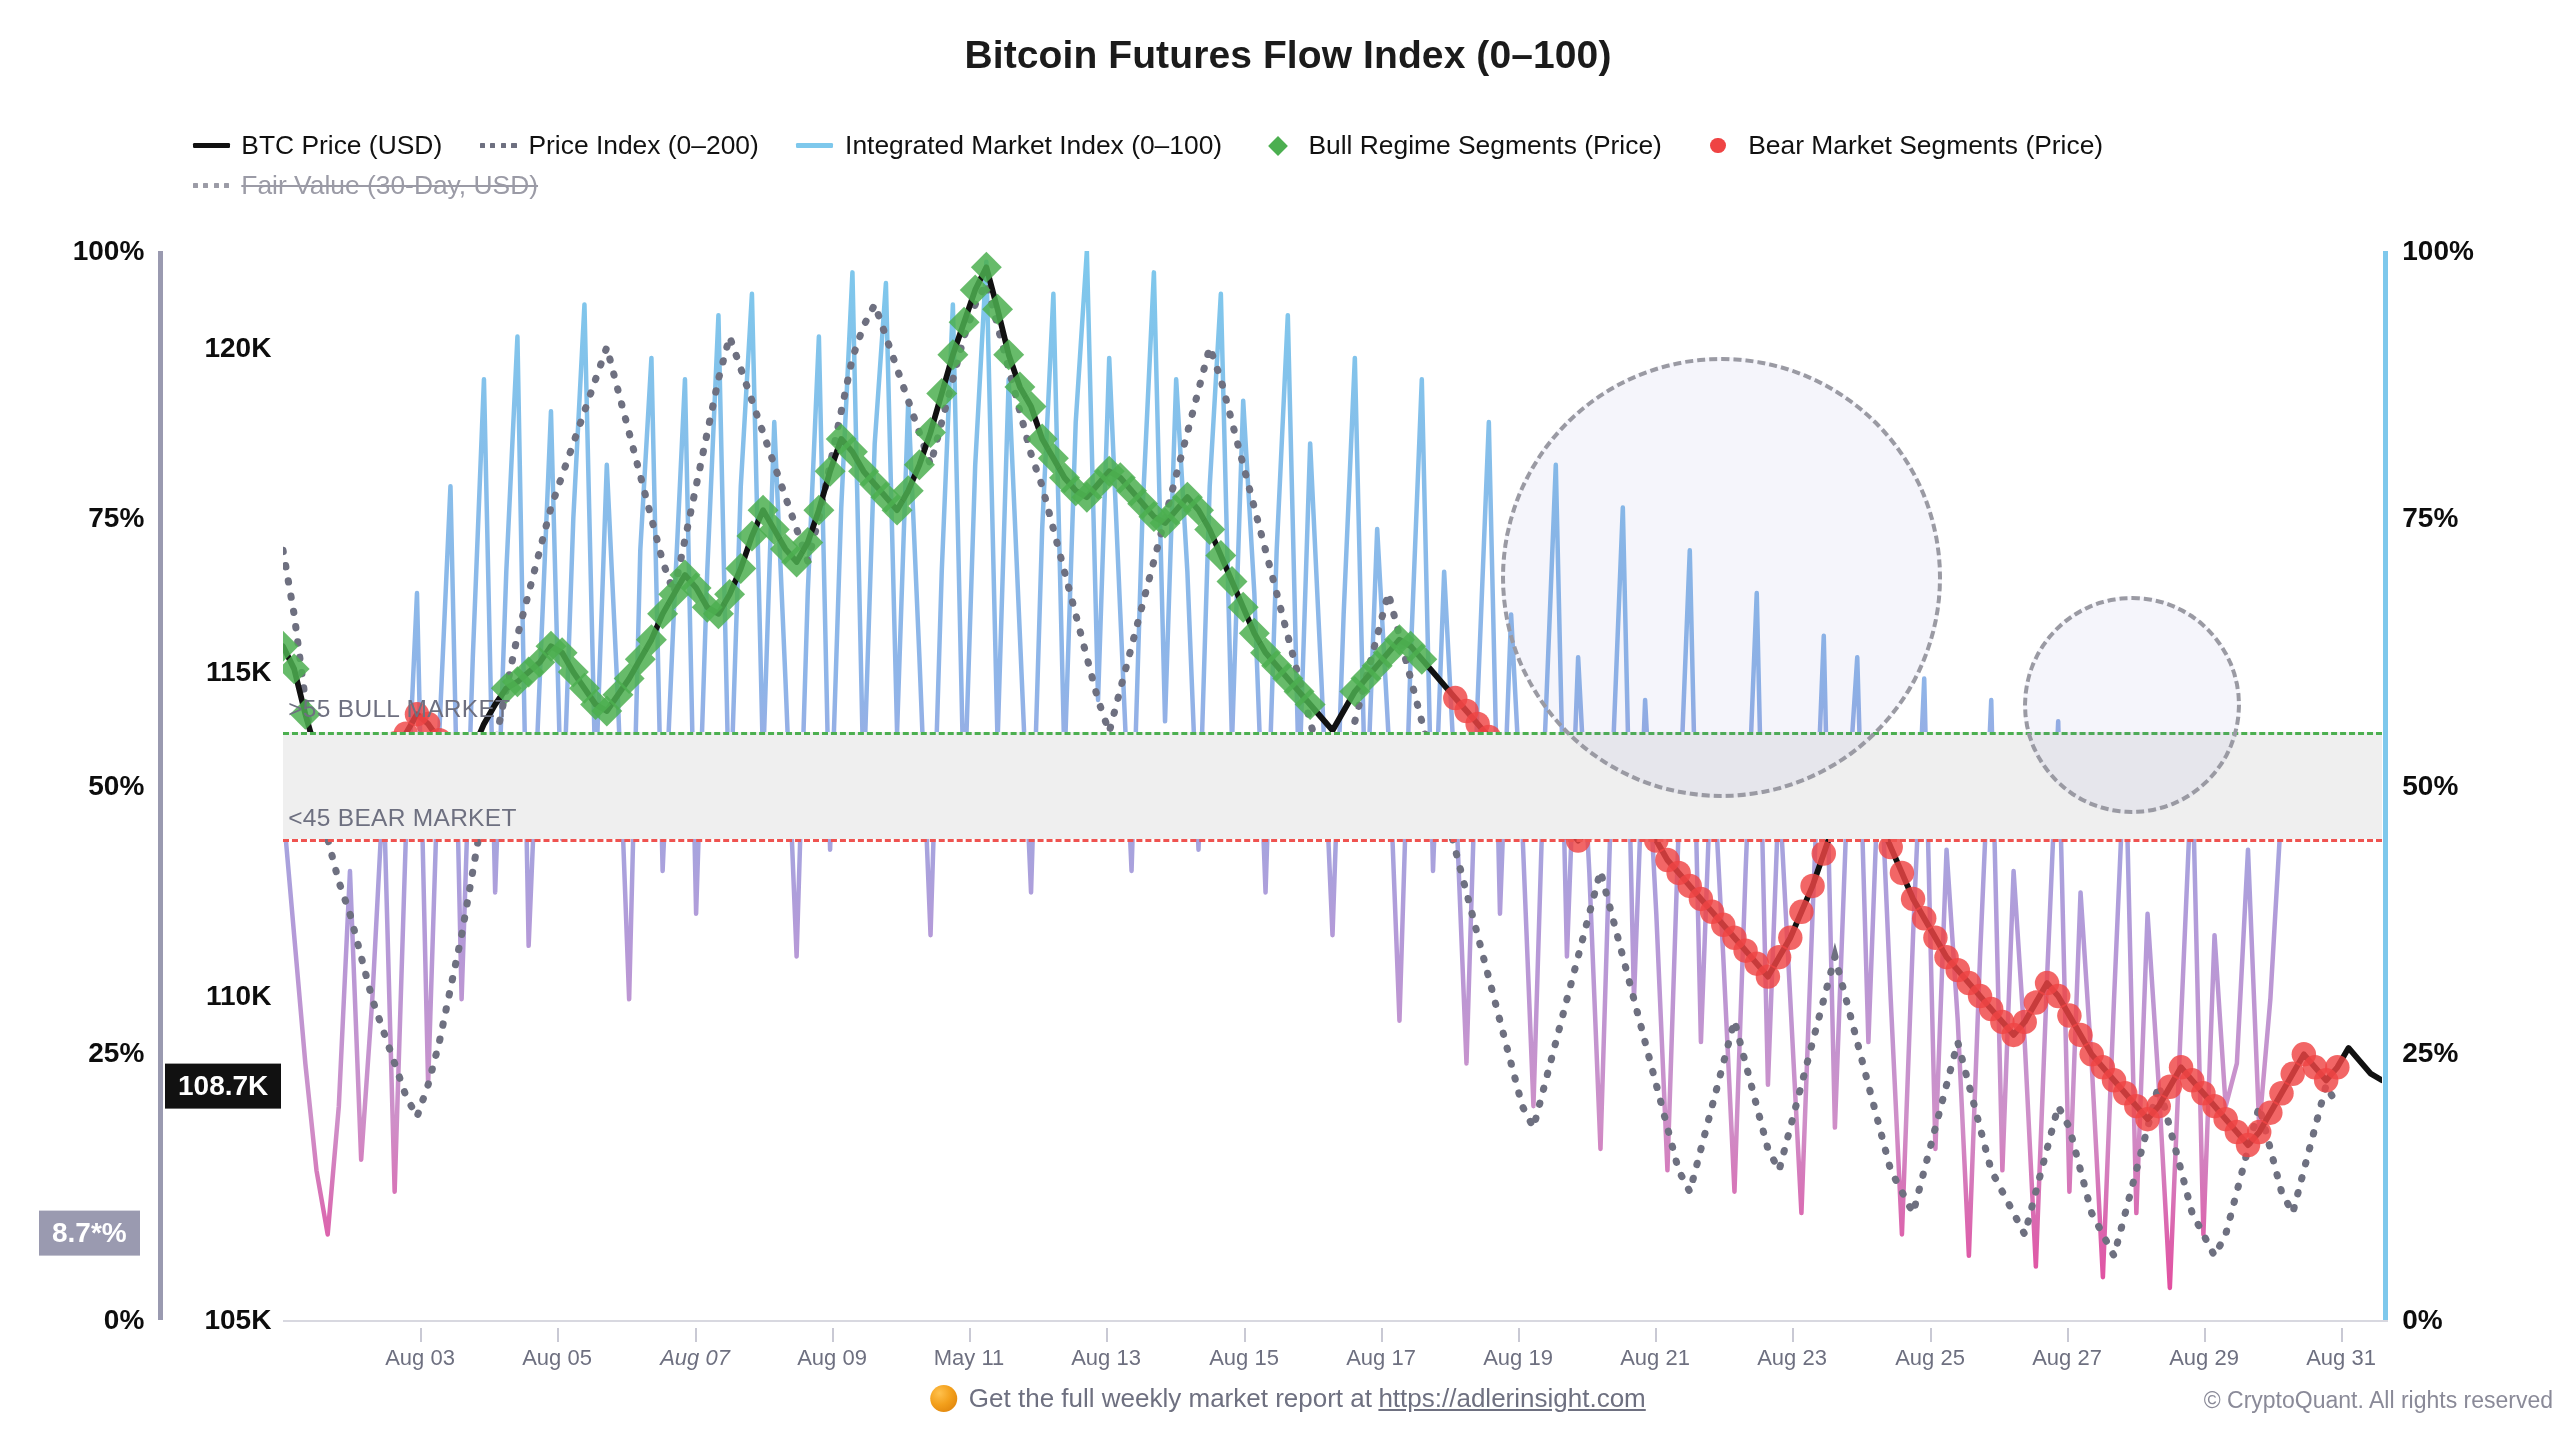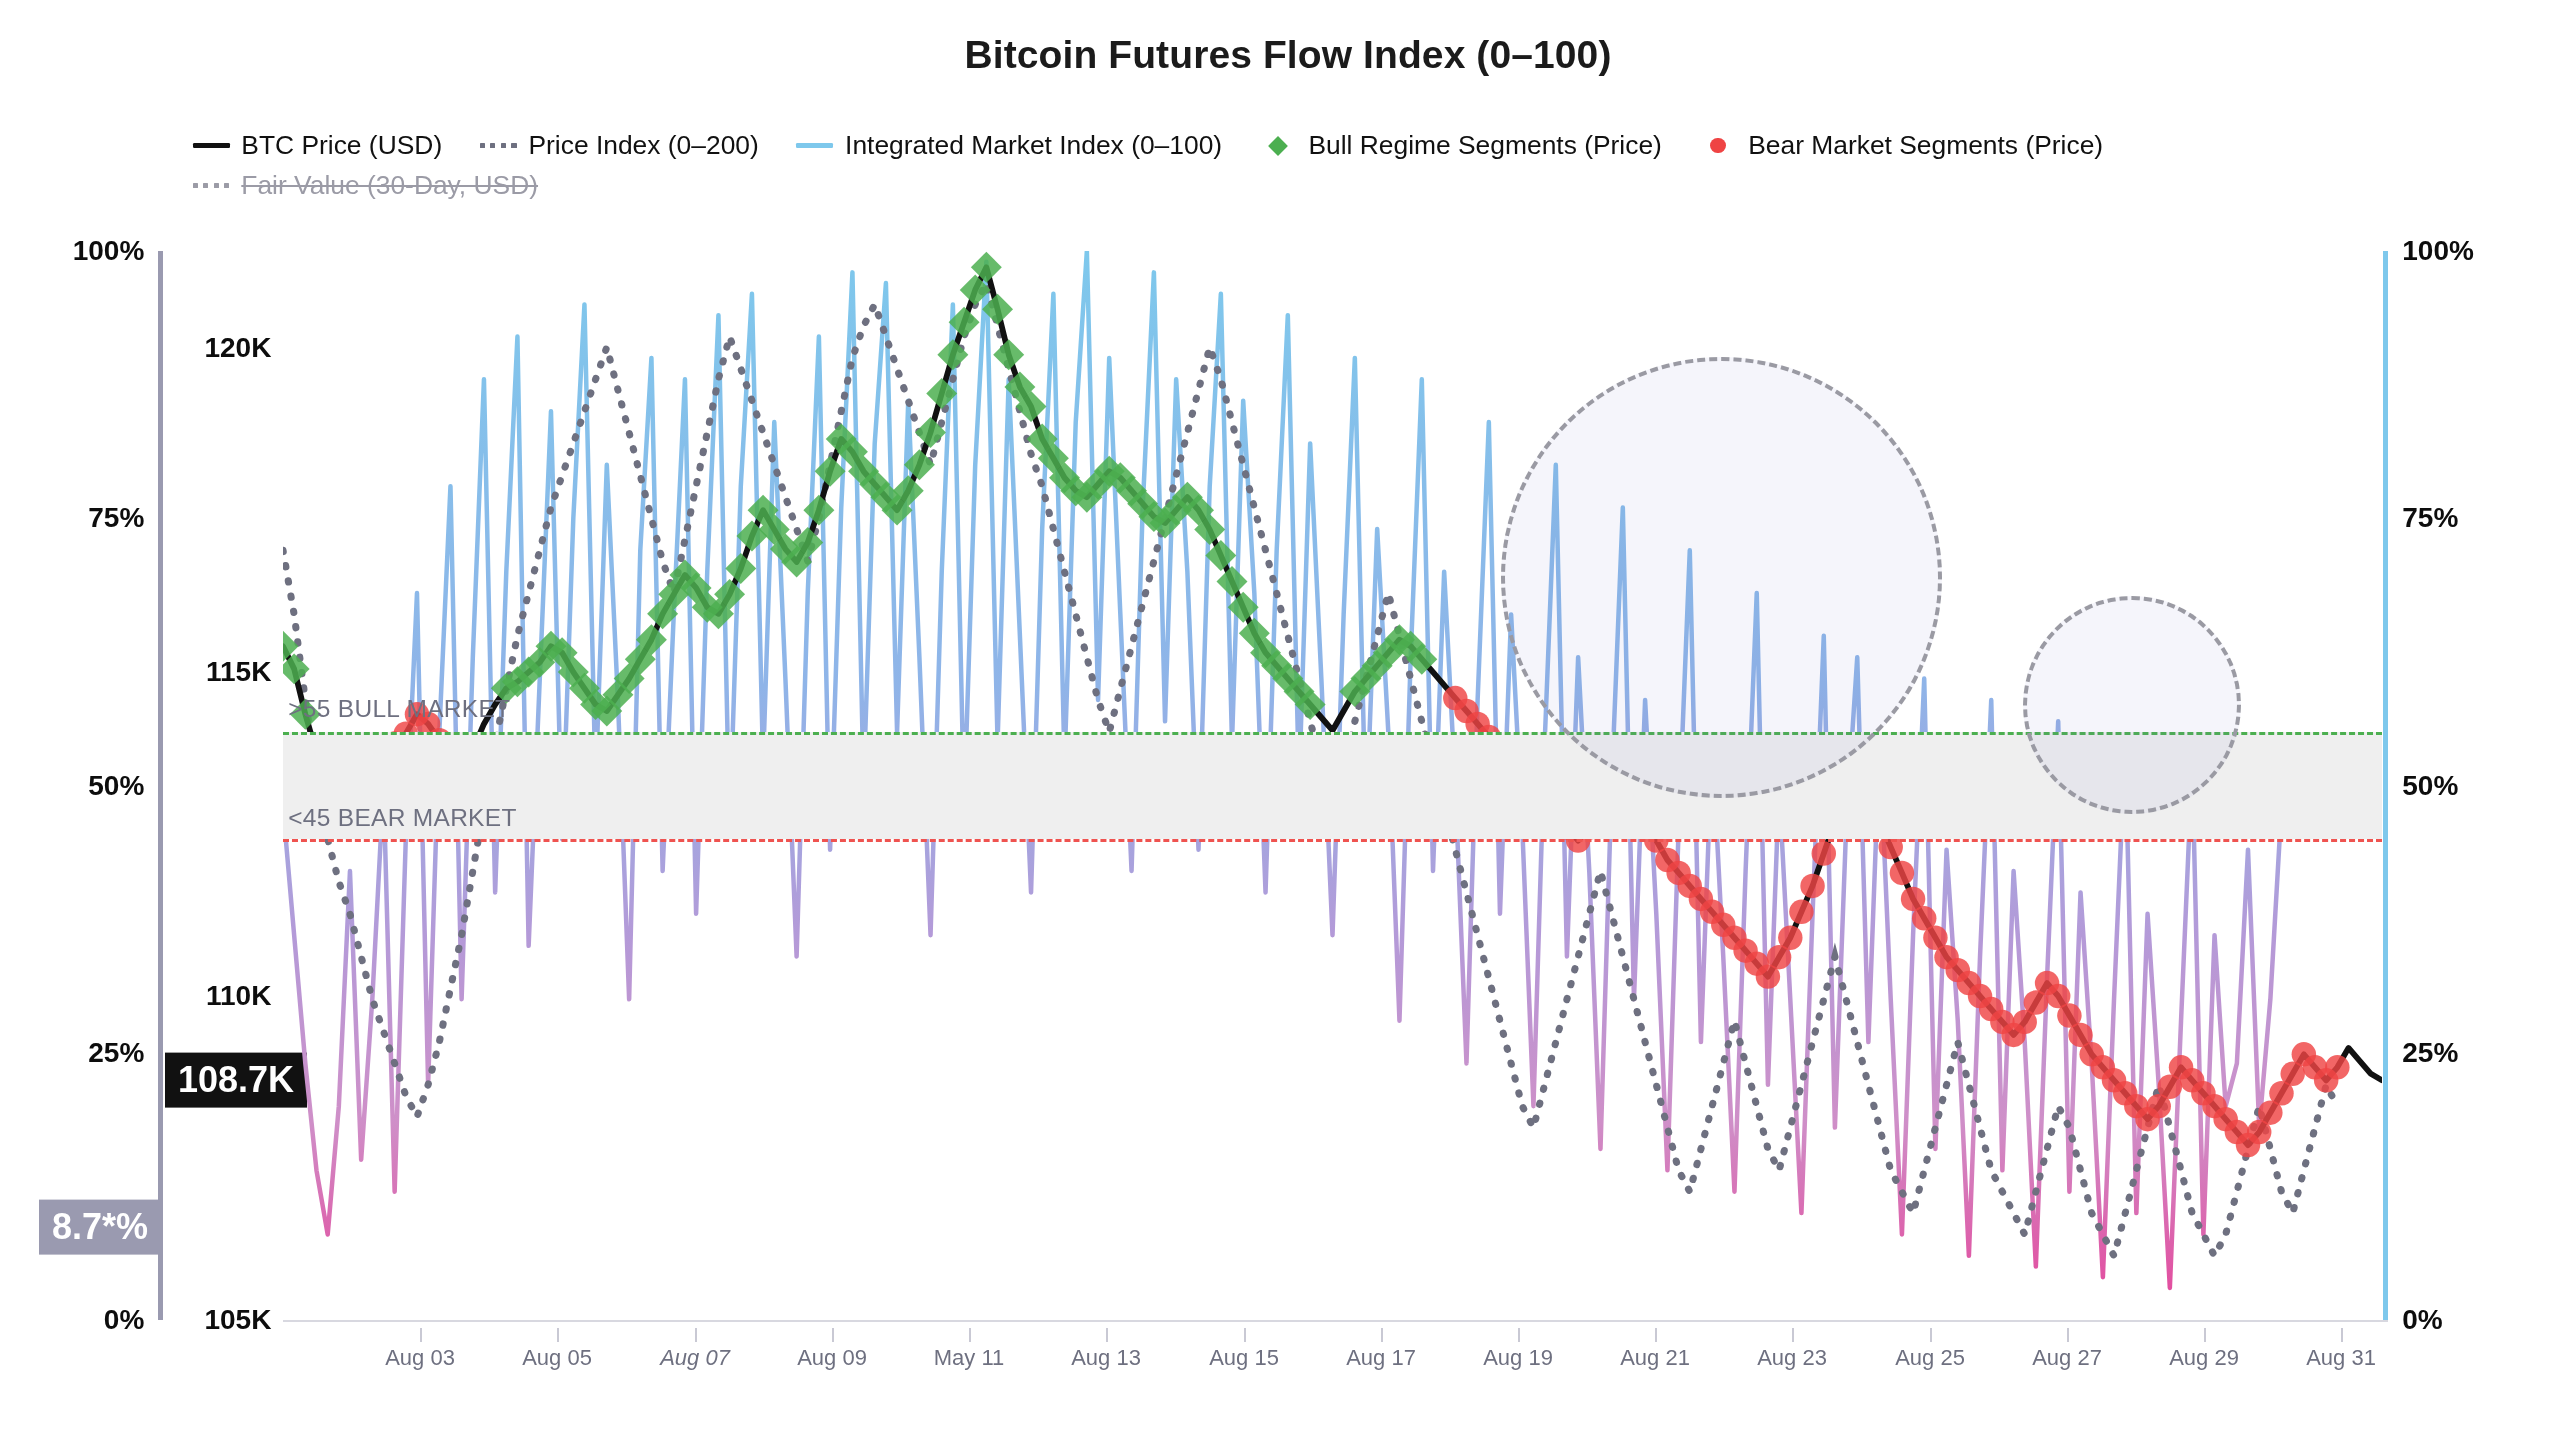--- a/index.html
+++ b/index.html
@@ -42,22 +42,22 @@
   .axis-right{position:absolute;left:2383px;top:251px;width:187px;height:1069px;}
   .tick{position:absolute;font-size:28px;font-weight:bold;color:#0d0d0d;white-space:nowrap;transform:translateY(-50%);}
   .tick.l-outer{right:16.7px;text-align:right;}
   .tick.l-inner{right:11.6px;text-align:right;}
   .tick.r{left:19.3px;text-align:left;}
 
   .spine-mid{position:absolute;left:158px;top:251px;width:4.5px;height:1069px;background:#9a9ab0;}
   .spine-right{position:absolute;left:2383px;top:251px;width:5.2px;height:1069px;background:#7ec8ec;}
   .spine-bottom{position:absolute;left:283px;top:1320px;width:2105px;height:1.9px;background:#d8d8e0;}
 
-  .badge{position:absolute;font-size:36px;font-weight:bold;padding:6.4px 13px;white-space:nowrap;
-    transform:translateY(-50%);}
+  .badge{position:absolute;font-size:28px;font-weight:bold;padding:6.4px 13px;white-space:nowrap;
+    transform:translateY(-50%);margin-top:6px;}
   .badge.price{background:#111111;color:#ffffff;left:165px;}
   .badge.pct{background:#9a9ab0;color:#ffffff;left:39px;}
 
   .xticks{position:absolute;left:283px;top:1328px;width:2105px;height:52px;}
   .xtick{position:absolute;top:16.7px;font-size:22px;color:#6e7080;transform:translateX(-50%);white-space:nowrap;}
   .xtick-mark{position:absolute;top:0;width:1.9px;height:14px;background:#c9c9d4;}
 
   .footer{position:absolute;left:0;top:1383px;width:2576px;height:45px;}
   .footer-center{position:absolute;left:50%;top:0;transform:translateX(-50%);
     display:flex;align-items:center;white-space:nowrap;}
@@ -382,15 +382,23 @@
       <div class="xtick-mark" style="left: 1647px;"></div>
       <div class="xtick" style="left: 1647px;">Aug 25</div>
       <div class="xtick-mark" style="left: 1784px;"></div>
       <div class="xtick" style="left: 1784px;">Aug 27</div>
       <div class="xtick-mark" style="left: 1921px;"></div>
       <div class="xtick" style="left: 1921px;">Aug 29</div>
       <div class="xtick-mark" style="left: 2058px;"></div>
       <div class="xtick" style="left: 2058px;">Aug 31</div>
     </div>
 
+  <div class="footer">
+    <div class="footer-center">
+      <span class="coin"></span>
+      <span class="footer-text">Get the full weekly market report at</span>
+      <span class="footer-link">https://adlerinsight.com</span>
+    </div>
+    <div class="copyright">© CryptoQuant. All rights reserved</div>
+  </div>
 
 </div>
 
 
 </body></html>

